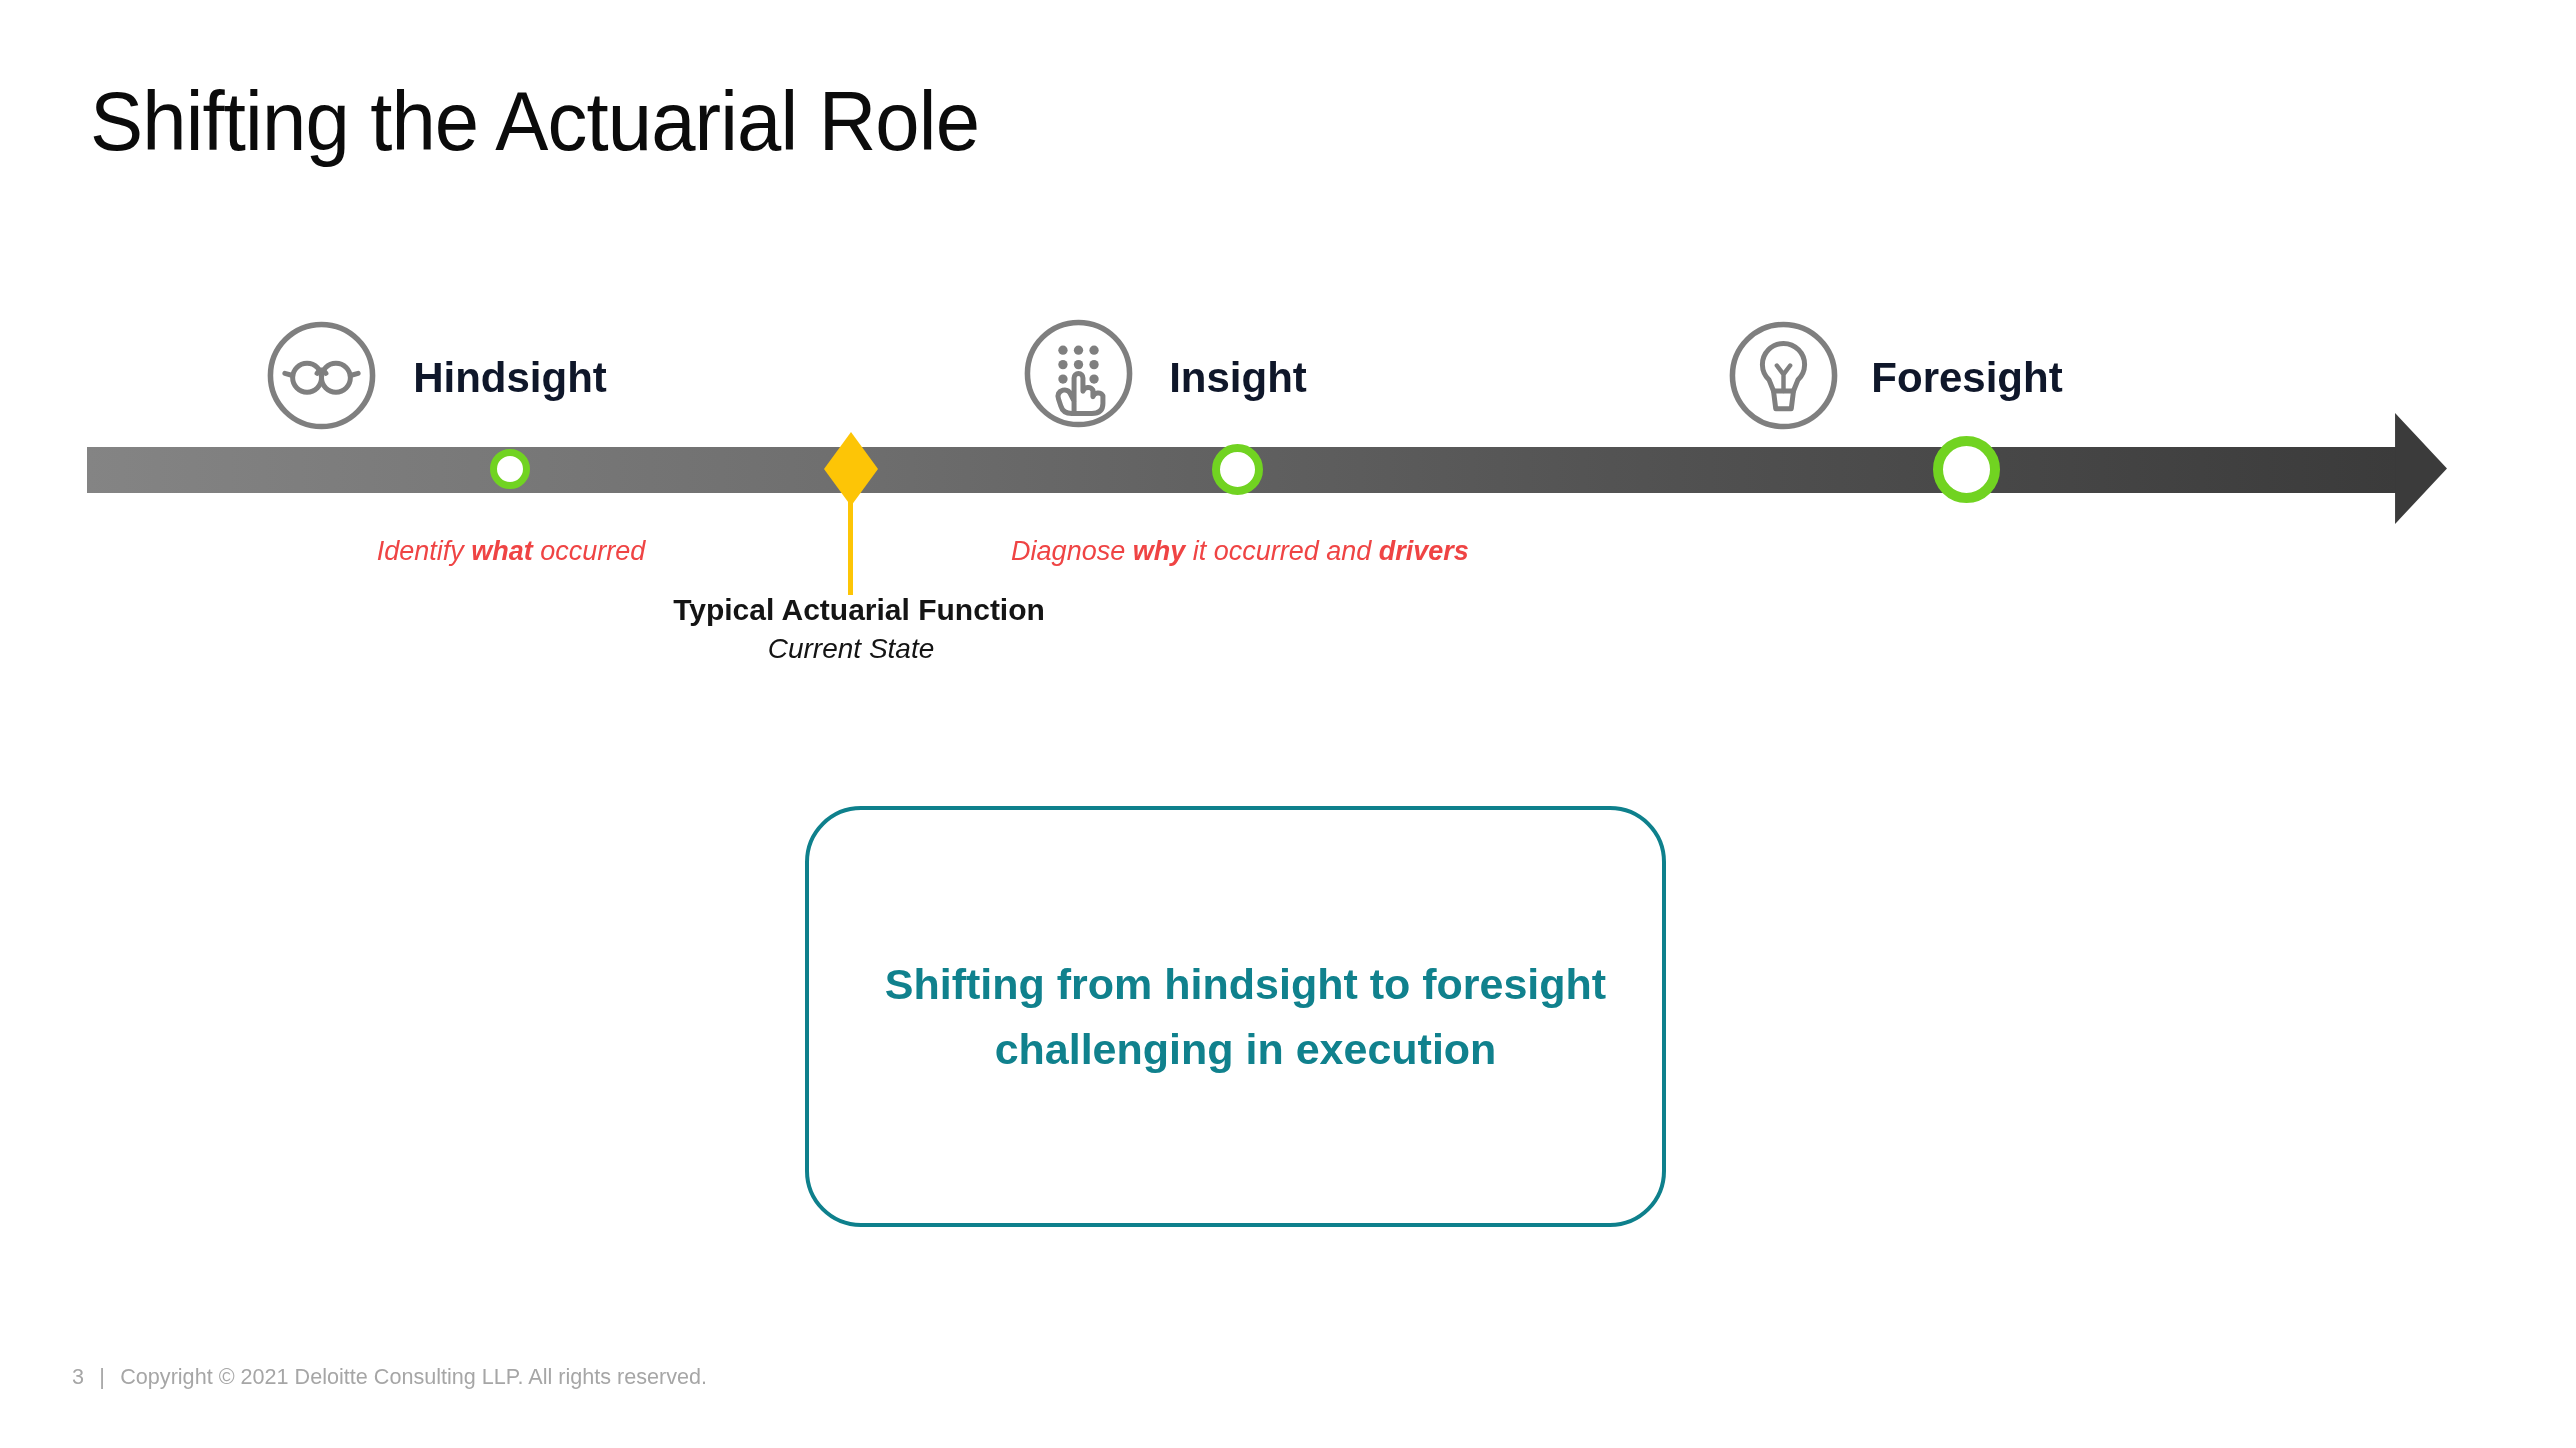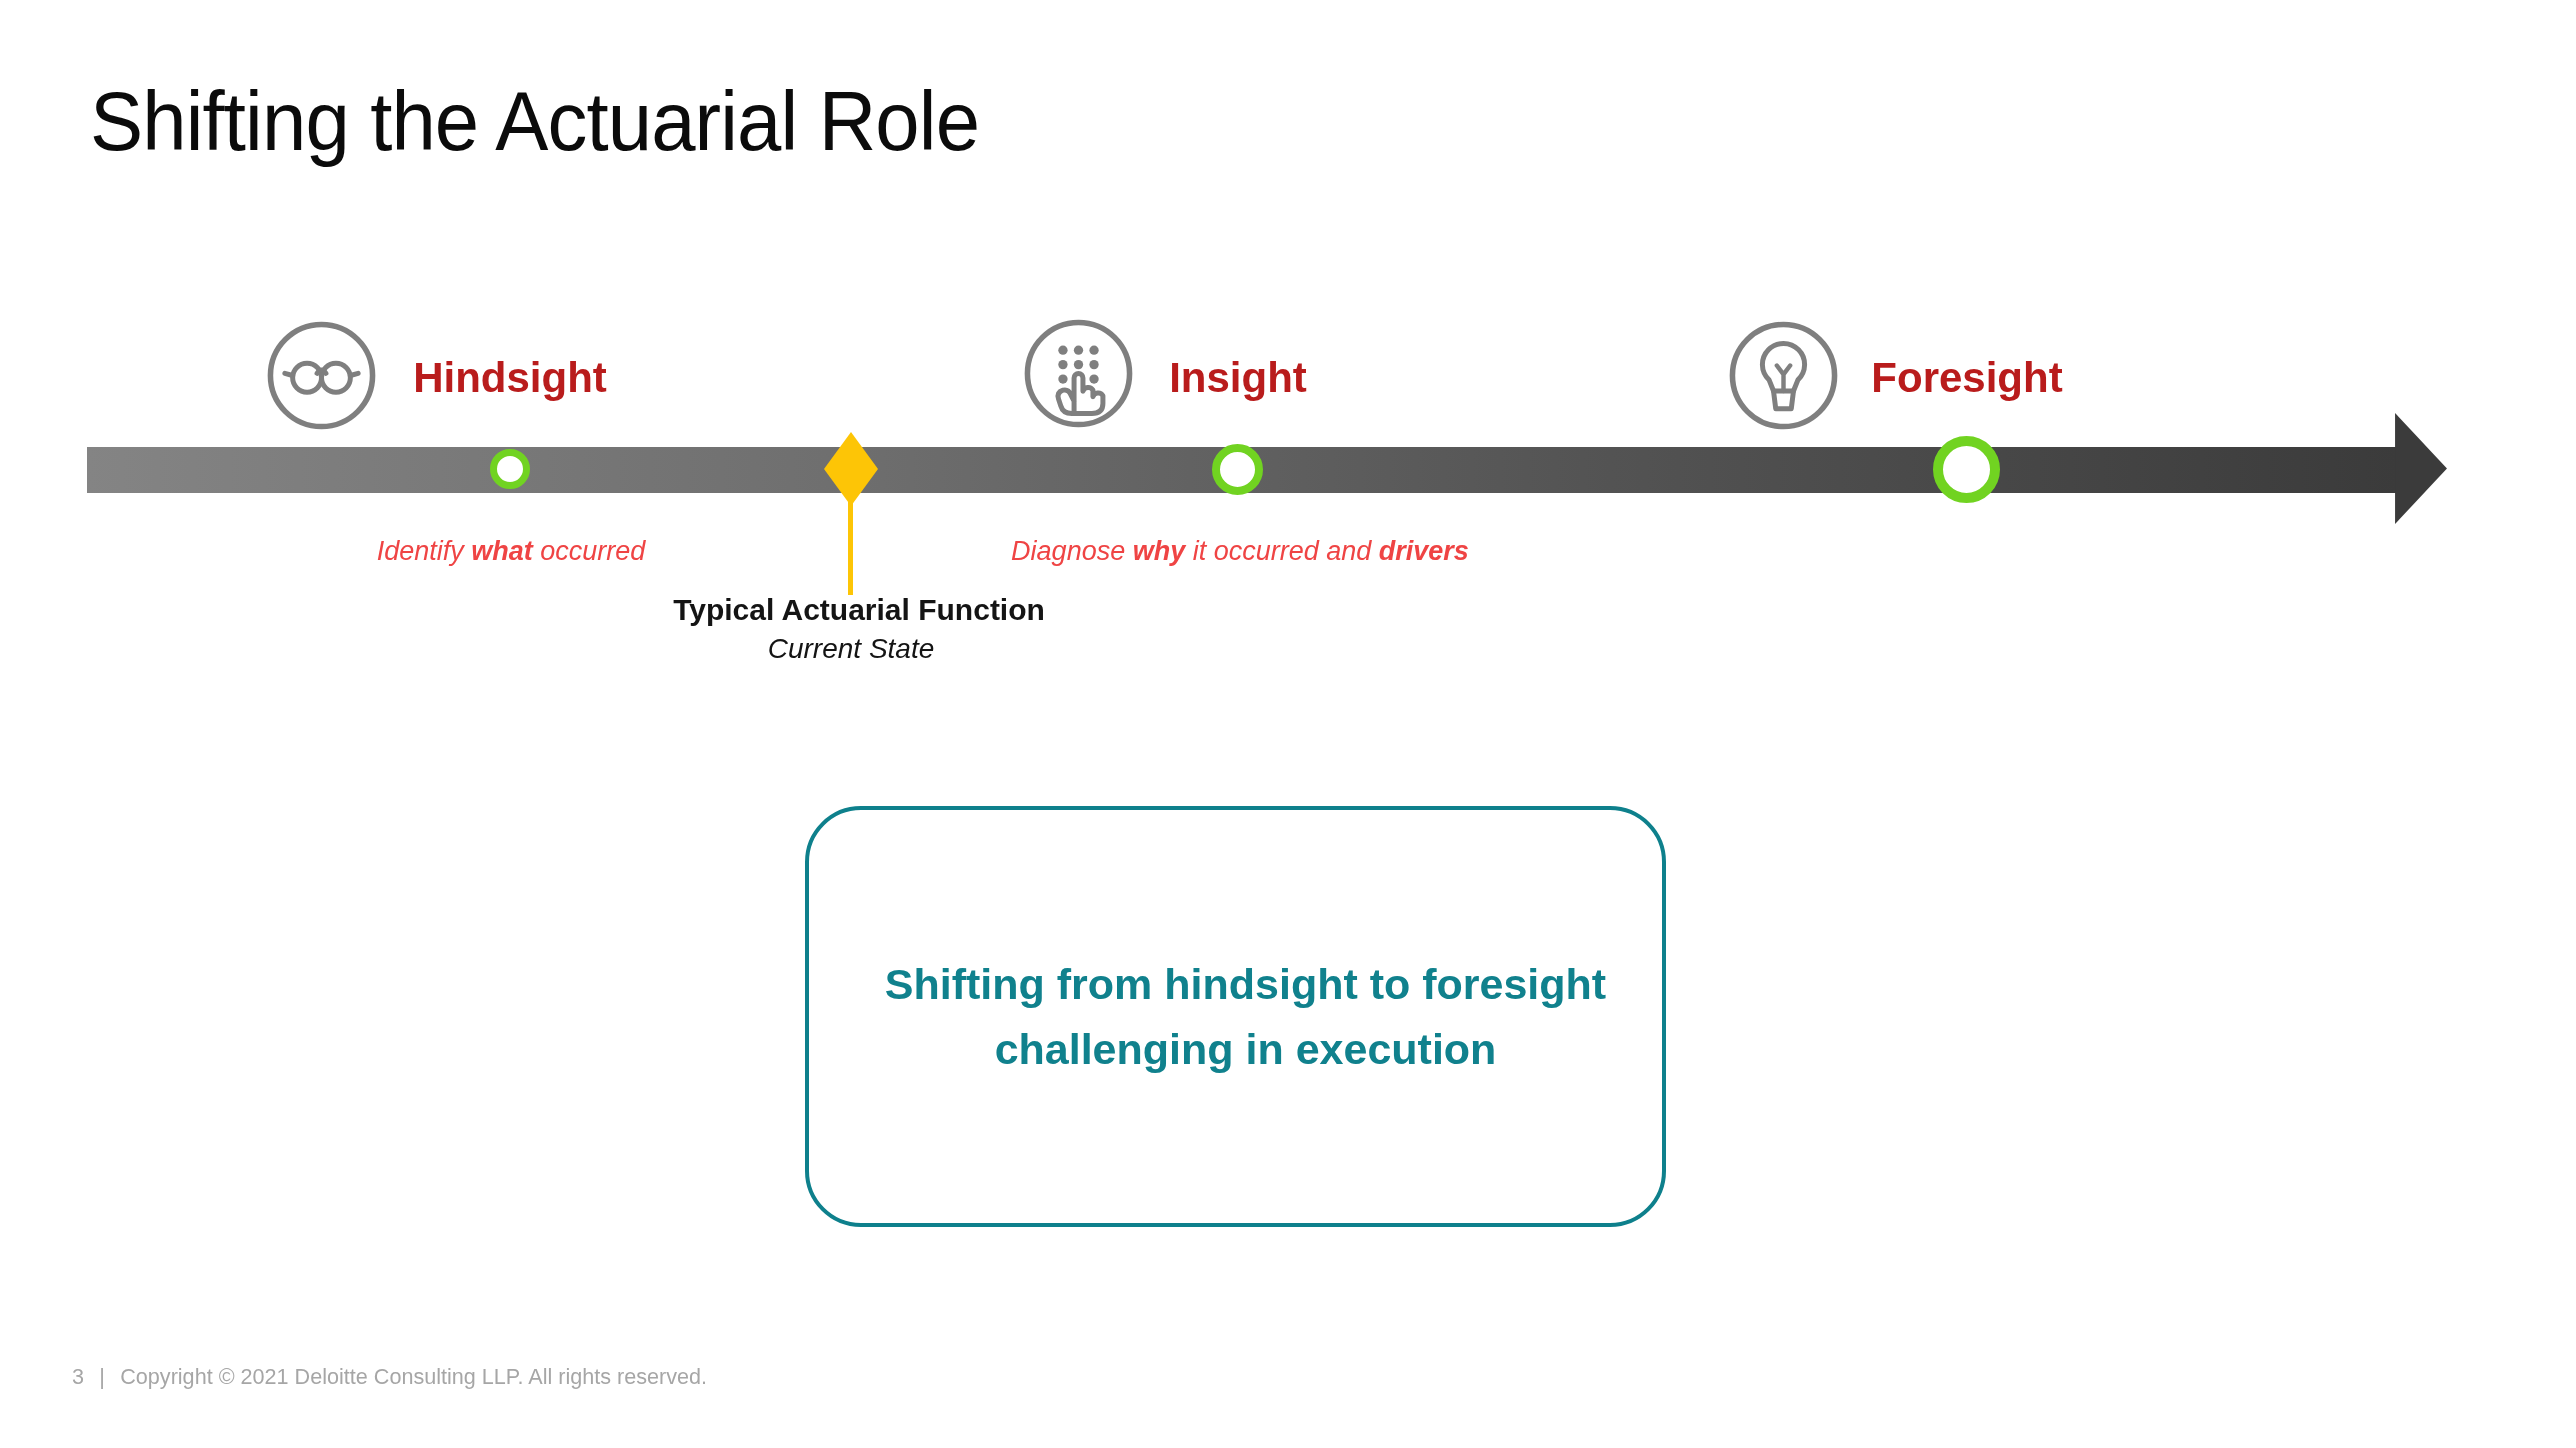--- a/index.html
+++ b/index.html
@@ -15,21 +15,21 @@
   }
 
   
   .stage-icon{position:absolute;width:111px;height:111px;}
   .icon-hindsight{left:266px;top:320px;}
   .icon-insight{left:1023px;top:318px;}
   .icon-foresight{left:1728px;top:320px;}
   .stage-icon svg{width:100%;height:100%;}
   .stage-label{
     position:absolute;top:354px;transform:translateX(-50%);
-    font-size:42px;font-weight:bold;color:#b91c1c;white-space:nowrap;
+    font-size:42px;font-weight:bold;color:#0f172a;white-space:nowrap;
   }
   .label-hindsight{left:510px;}
   .label-insight{left:1238px;}
   .label-foresight{left:1967px;}
 
   
   .timeline-bar{
     position:absolute;left:87px;top:447px;width:2310px;height:46px;
     background:linear-gradient(90deg,#848484 0%,#6f6f6f 32%,#535353 66%,#3b3b3b 100%);
   }

